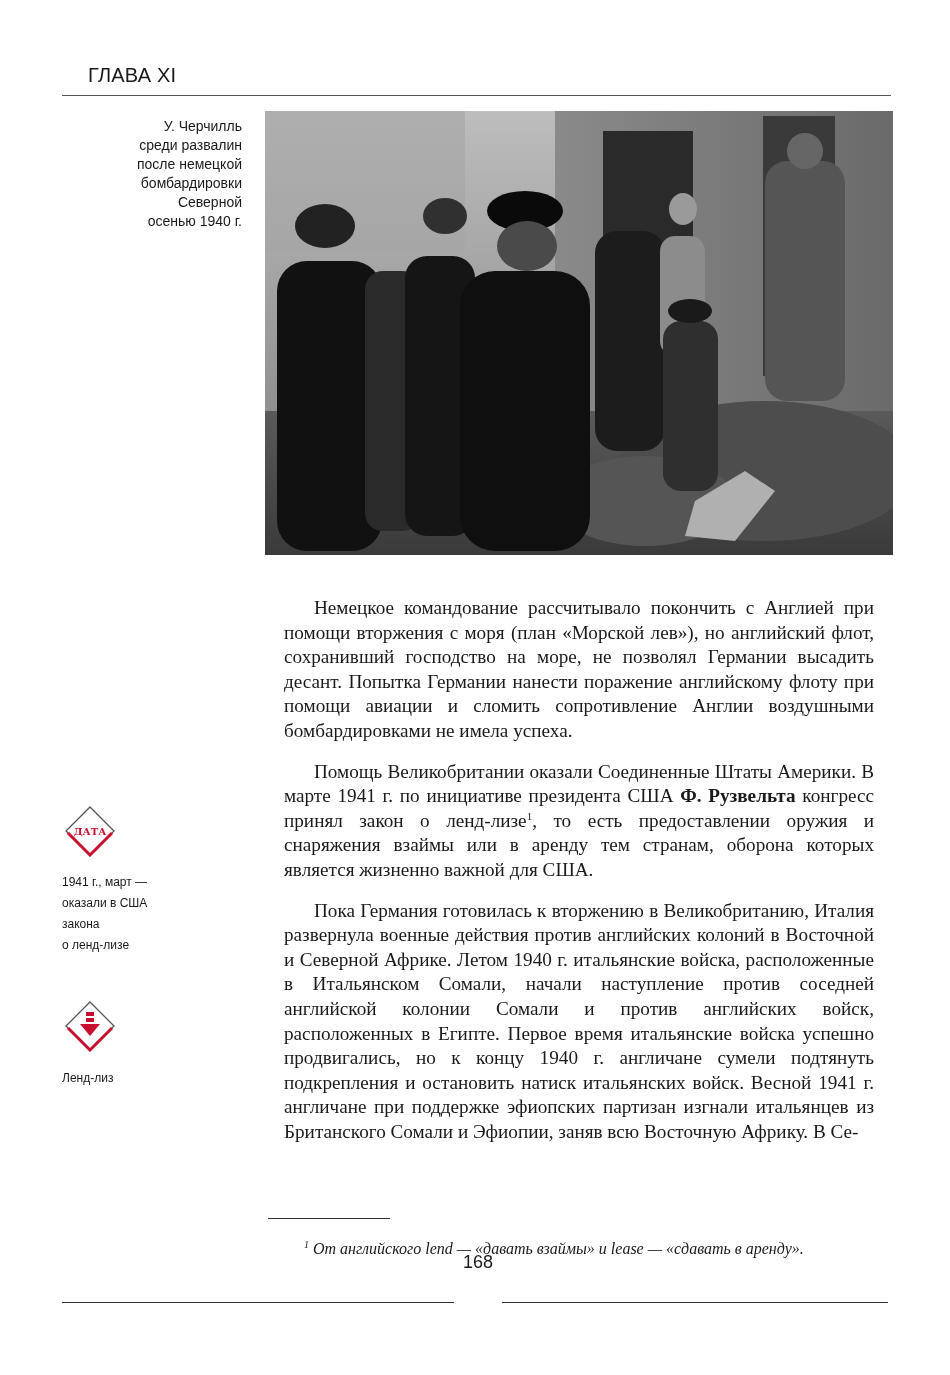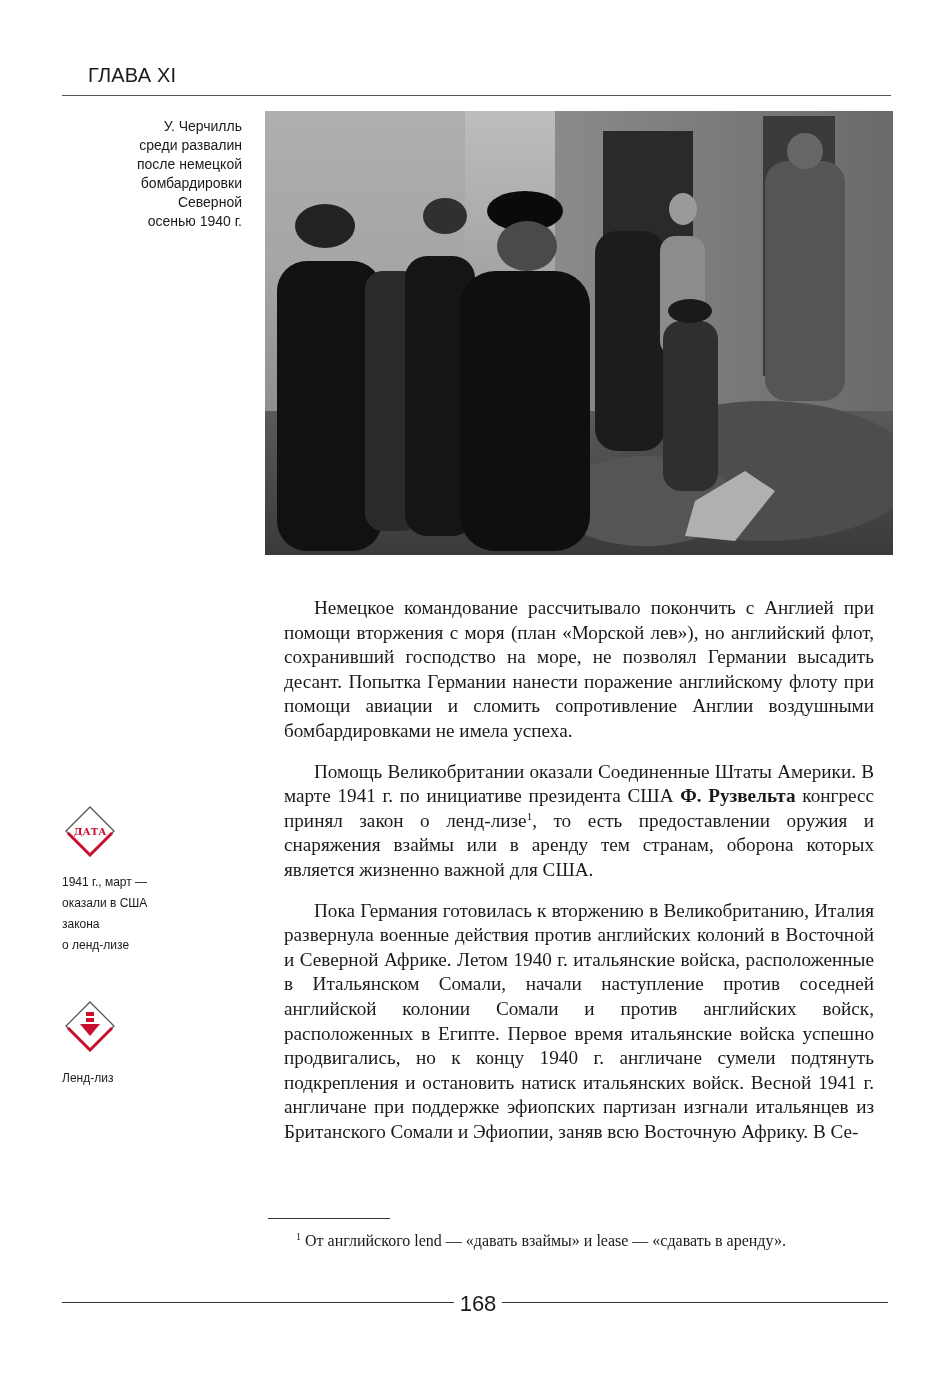--- a/index.html
+++ b/index.html
@@ -29,27 +29,27 @@
   .body-text p { margin: 16px; text-indent: 30px; }
   .body-text b { font-weight: bold; }
   .sup { font-size: 11px; vertical-align: super; line-height: 0; }
   .side-block { position: absolute; left: 62px; font-family: "Liberation Sans", sans-serif; font-size: 12px; line-height: 21px; color: #1a1a1a; }
   .icon-diamond { position: absolute; left: 64px; width: 52px; height: 52px; }
   .footnote-rule { position: absolute; left: 268px; top: 1218px; width: 122px; border-top: 1px solid #333; }
   .footnote {
     position: absolute; left: 268px; top: 1229px; width: 620px;
     font-family: "Liberation Serif", serif; font-size: 16px; line-height: 23px; text-align: justify; color: #1a1a1a;
   }
-  .footnote p { margin: 0; text-indent: 28px; }
+  .footnote p { margin: 8px; text-indent: 28px; font-style: italic; }
   .footnote .fn-mark { font-size: 10px; vertical-align: super; line-height: 0; }
   .page-rule-left { position: absolute; left: 62px; top: 1302px; width: 392px; border-top: 1.5px solid #333; }
   .page-rule-right { position: absolute; left: 502px; top: 1302px; width: 386px; border-top: 1.5px solid #333; }
   .page-number {
-    position: absolute; left: 454px; top: 1291px; width: 48px; text-align: center;
-    font-family: "Liberation Sans", sans-serif; font-size: 22px; color: #1a1a1a;
+    position: absolute; left: 454px; top: 1252px; width: 48px; text-align: center;
+    font-family: "Liberation Sans", sans-serif; font-size: 18px; color: #1a1a1a;
   }
 </style>
 </head>
 <body>
 
 <div class="header-title">ГЛАВА XI</div>
 <div class="header-rule"></div>
 
 <div class="caption">
   <div>У. Черчилль</div>

